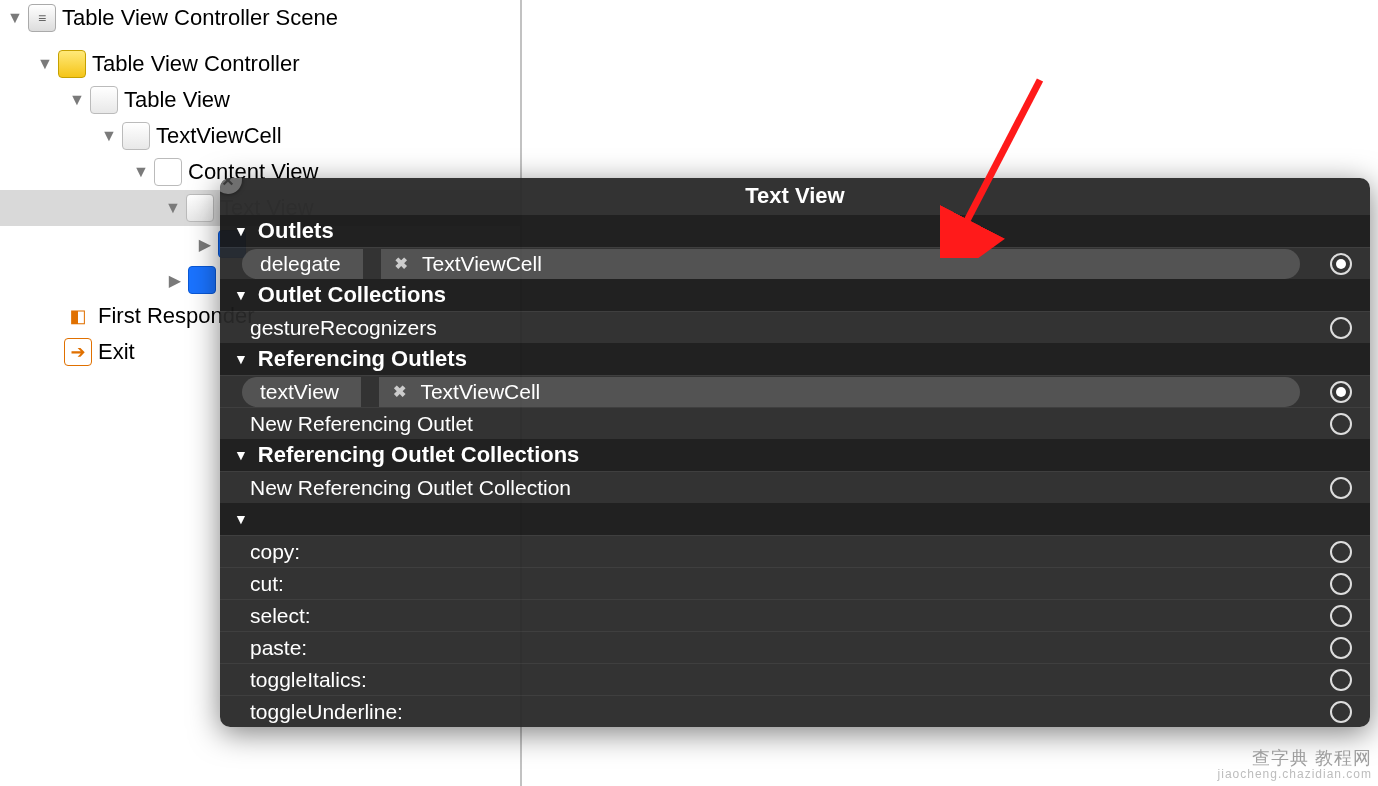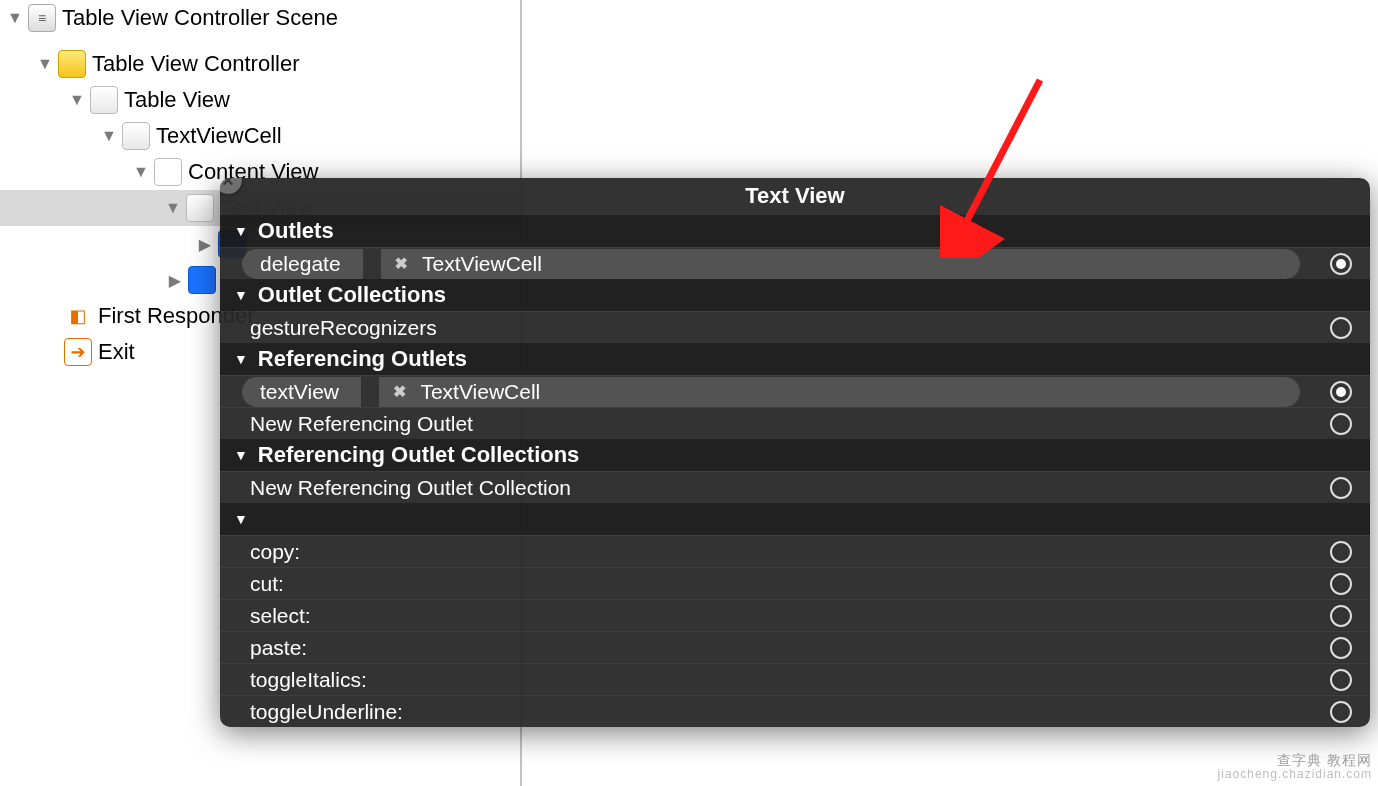--- a/index.html
+++ b/index.html
@@ -34,21 +34,21 @@
   .hud .pillpair { display:flex; align-items:flex-start; width: 100%; }
   .pill-left  { background: rgba(255,255,255,0.16); border-radius: 999px 0 0 999px; padding: 3px 22px 3px 18px; margin-left:-8px;}
   .pill-right { background: rgba(255,255,255,0.16); border-radius: 0 999px 999px 0; padding: 3px 28px 3px 14px; margin-left:18px; flex:1; margin-right:70px; display:flex; align-items:center; gap:14px;}
   .pill-x { font-weight:900; color:#ccc; font-size:16px;}
   
   
   .arrow { position:absolute; pointer-events:none; }
   
   
   .watermark { position:absolute; right:6px; bottom:4px; font-size:12px; color:#bdbdbd; text-align:right; line-height:1.15; letter-spacing:1px;}
-  .watermark .big{ font-size:14px; color:#9e9e9e;}
+  .watermark .big{ font-size:18px; color:#9e9e9e;}
 </style>
 </head>
 <body>
 
 <div class="outline">
   <div class="row" style="padding-left:6px;">
     <span class="tri">▼</span>
     <span class="ic ic-scene">≡</span>
     <span class="bold">Table View Controller Scene</span>
   </div>

